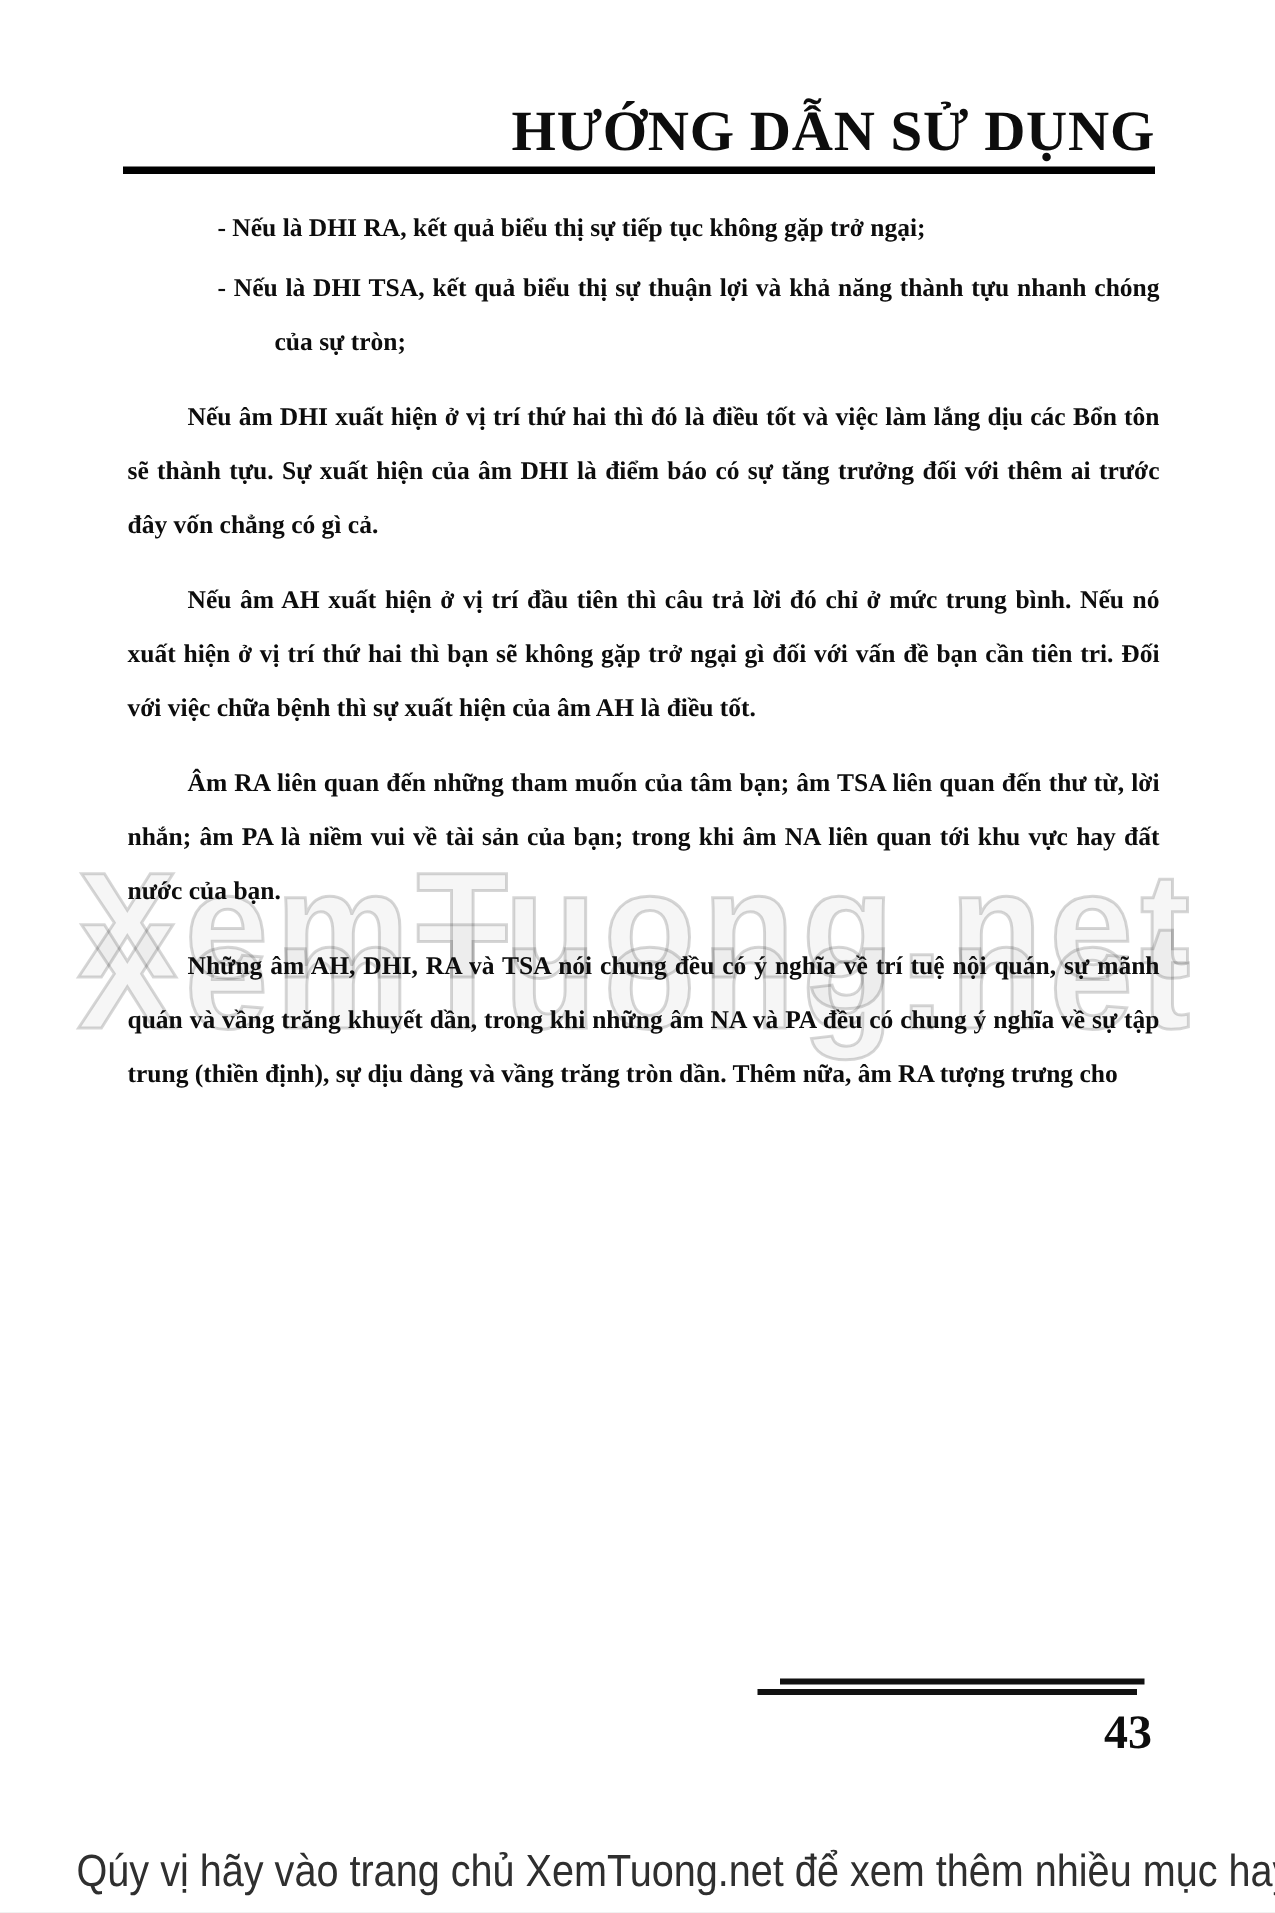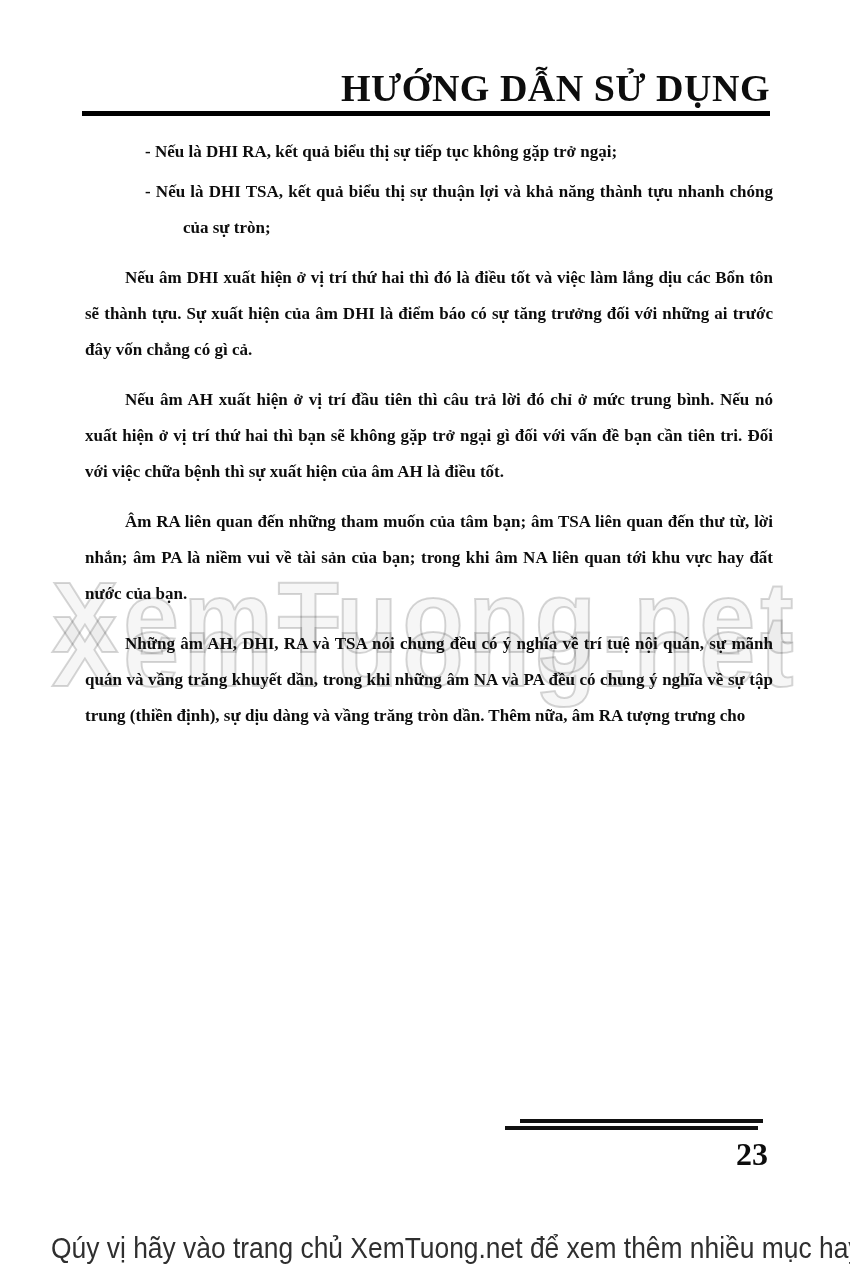--- a/index.html
+++ b/index.html
@@ -119,26 +119,26 @@
     <div class="wm-line wm-1">XemTuong.net</div>
     <div class="wm-line wm-2">XemTuong.net</div>
   </div>
 
   <div class="header-title">HƯỚNG DẪN SỬ DỤNG</div>
   <div class="header-rule"></div>
 
   <div class="body-text">
     <div class="bullet">- Nếu là DHI RA, kết quả biểu thị sự tiếp tục không gặp trở ngại;</div>
     <div class="bullet">- Nếu là DHI TSA, kết quả biểu thị sự thuận lợi và khả năng thành tựu nhanh chóng của sự tròn;</div>
-    <p class="para">Nếu âm DHI xuất hiện ở vị trí thứ hai thì đó là điều tốt và việc làm lắng dịu các Bổn tôn sẽ thành tựu. Sự xuất hiện của âm DHI là điểm báo có sự tăng trưởng đối với những ai trước đây vốn chẳng có gì cả.</p>
+    <p class="para">Nếu âm DHI xuất hiện ở vị trí thứ hai thì đó là điều tốt và việc làm lắng dịu các Bổn tôn sẽ thành tựu. Sự xuất hiện của âm DHI là điểm báo có sự tăng trưởng đối với thêm ai trước đây vốn chẳng có gì cả.</p>
     <p class="para">Nếu âm AH xuất hiện ở vị trí đầu tiên thì câu trả lời đó chỉ ở mức trung bình. Nếu nó xuất hiện ở vị trí thứ hai thì bạn sẽ không gặp trở ngại gì đối với vấn đề bạn cần tiên tri. Đối với việc chữa bệnh thì sự xuất hiện của âm AH là điều tốt.</p>
     <p class="para">Âm RA liên quan đến những tham muốn của tâm bạn; âm TSA liên quan đến thư từ, lời nhắn; âm PA là niềm vui về tài sản của bạn; trong khi âm NA liên quan tới khu vực hay đất nước của bạn.</p>
     <p class="para">Những âm AH, DHI, RA và TSA nói chung đều có ý nghĩa về trí tuệ nội quán, sự mãnh quán và vầng trăng khuyết dần, trong khi những âm NA và PA đều có chung ý nghĩa về sự tập trung (thiền định), sự dịu dàng và vầng trăng tròn dần. Thêm nữa, âm RA tượng trưng cho</p>
   </div>
 
   <div class="rule-a"></div>
   <div class="rule-b"></div>
 
-  <div class="page-number">23</div>
+  <div class="page-number">43</div>
 
   <div class="footer"><span>Qúy vị hãy vào trang chủ </span><span class="site">XemTuong.net</span><span> để xem thêm nhiều mục hay khác</span></div>
 
 </div>
 
 </body></html>

